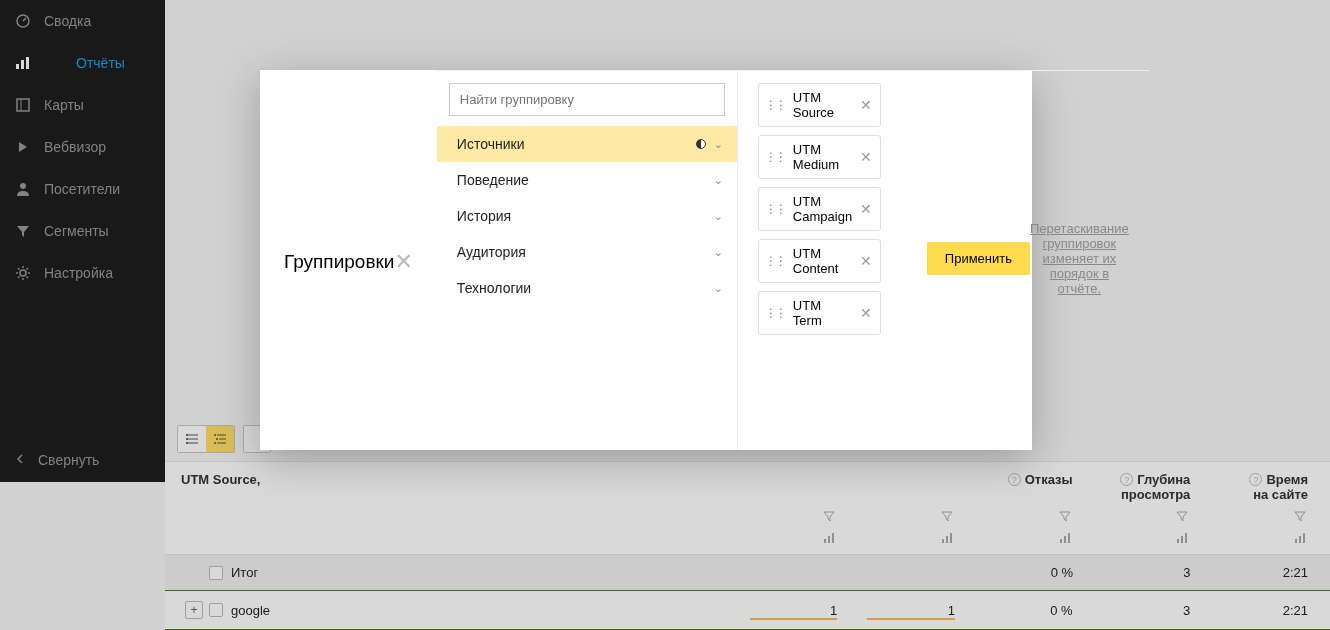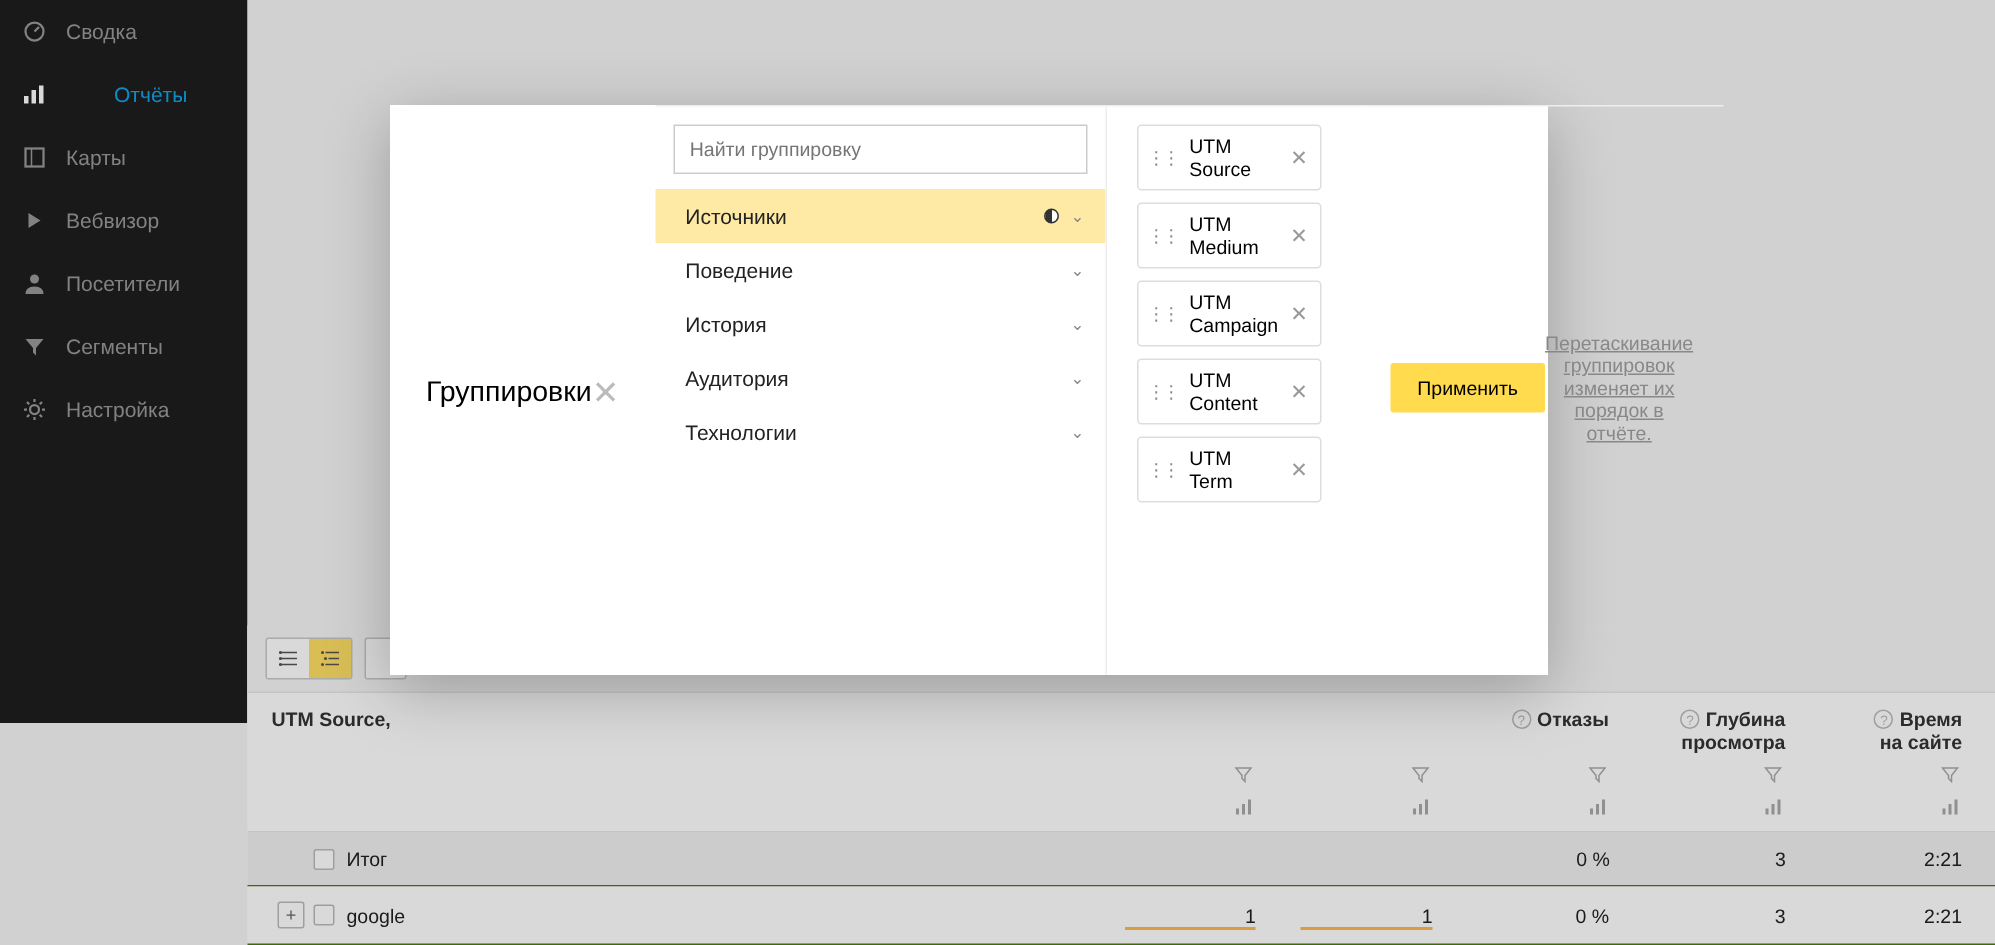--- a/index.html
+++ b/index.html
@@ -127,20 +127,26 @@
   <div class="sidebar-item">
     <span class="icon">
         <svg width="16" height="16" viewBox="0 0 16 16">
           <circle cx="8" cy="8" r="3" fill="none" stroke="#999" stroke-width="1.5"></circle>
           <path d="M8 1 L8 3 M8 13 L8 15 M1 8 L3 8 M13 8 L15 8 M3 3 L4.5 4.5 M11.5 11.5 L13 13 M13 3 L11.5 4.5 M4.5 11.5 L3 13" stroke="#999" stroke-width="1.5"></path>
         </svg>
       </span>
     <span>Настройка</span>
   </div>
   <div class="sidebar-spacer"></div>
+  <div class="sidebar-collapse">
+    <span class="icon"><svg width="12" height="12" viewBox="0 0 12 12">
+          <path d="M8 2 L4 6 L8 10" fill="none" stroke="#999" stroke-width="1.5"></path>
+        </svg></span>
+    <span>Свернуть</span>
+  </div>
 </div>
 
 <div class="bg-content">
   <div class="table-area">
     <div class="toolbar-row">
       <div class="view-toggle">
         <div class="view-btn">
             <svg width="12" height="10" viewBox="0 0 12 10">
               <line x1="0" y1="1" x2="12" y2="1" stroke="#555"></line>
               <line x1="0" y1="5" x2="12" y2="5" stroke="#555"></line>

